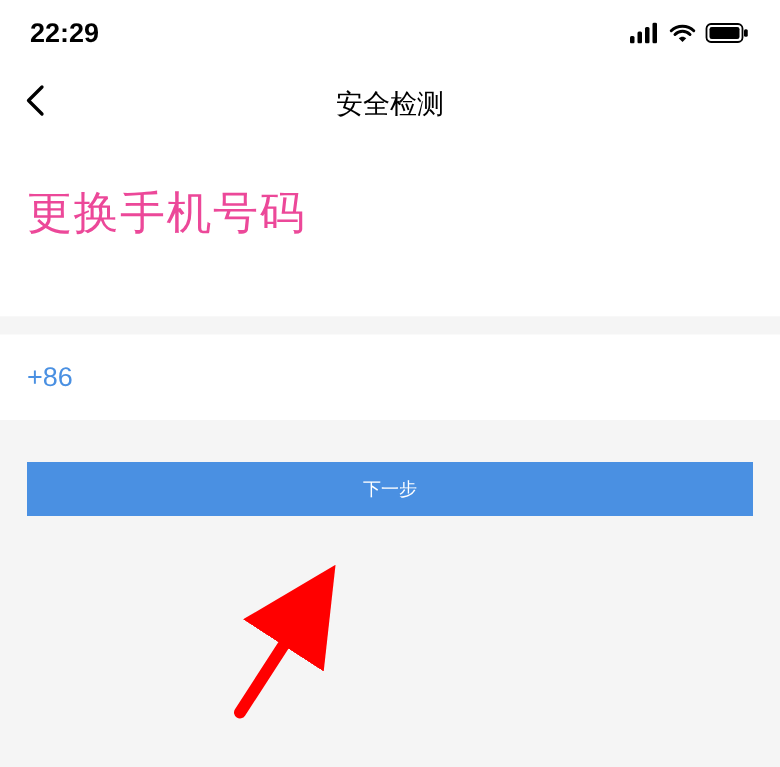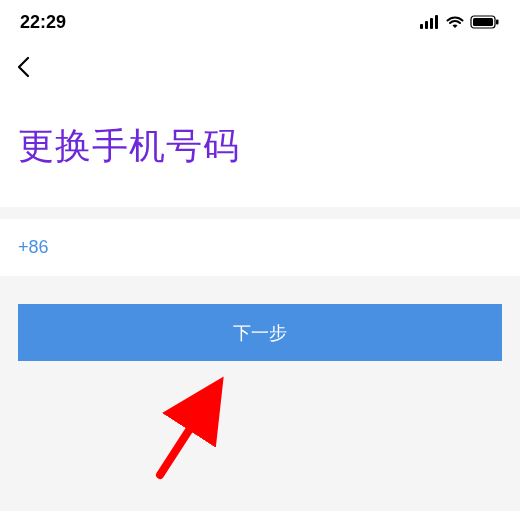--- a/index.html
+++ b/index.html
@@ -56,24 +56,24 @@
       flex: 1;
       text-align: center;
       font-size: 18px;
       color: #000;
     }
     .content-header {
       background: #ffffff;
       padding: 28px 18px 24px 18px;
     }
     .page-title {
-      font-size: 36px;
+      font-size: 30px;
       font-weight: 400;
-      color: #6d28d9;
-      margin-bottom: 12px;
+      color: #ec4899;
+      margin-bottom: 24px;
       letter-spacing: 1px;
     }
     .page-subtitle {
       font-size: 15px;
       color: #999;
     }
     .gap1 {
       height: 12px;
       background: #f5f5f5;
     }
@@ -97,25 +97,25 @@
     }
     .gap2 {
       height: 28px;
       background: #f5f5f5;
     }
     .btn-container {
       padding: 0 18px;
     }
     .next-btn {
       width: 100%;
-      height: 57px;
+      height: 36px;
       background: #4a90e2;
       color: #ffffff;
       border: none;
-      font-size: 18px;
+      font-size: 12px;
       cursor: pointer;
       display: flex;
       align-items: center;
       justify-content: center;
     }
     .arrow-annotation {
       position: absolute;
       left: 145px;
       top: 375px;
       pointer-events: none;
@@ -151,20 +151,21 @@
     </span>
   </div>
 </div>
 
 <div class="nav-bar">
   <div class="back-btn">
     <svg width="14" height="22" viewBox="0 0 14 22">
       <path d="M12 2 L3 11 L12 20" stroke="#000" stroke-width="2.2" fill="none" stroke-linecap="round" stroke-linejoin="round"></path>
     </svg>
   </div>
+  <div class="nav-title">安全检测</div>
 </div>
 
 <div class="content-header">
   <div class="page-title">更换手机号码</div>
 </div>
 
 <div class="gap1"></div>
 
 <div class="phone-row">
   <span class="country-code">+86</span>

